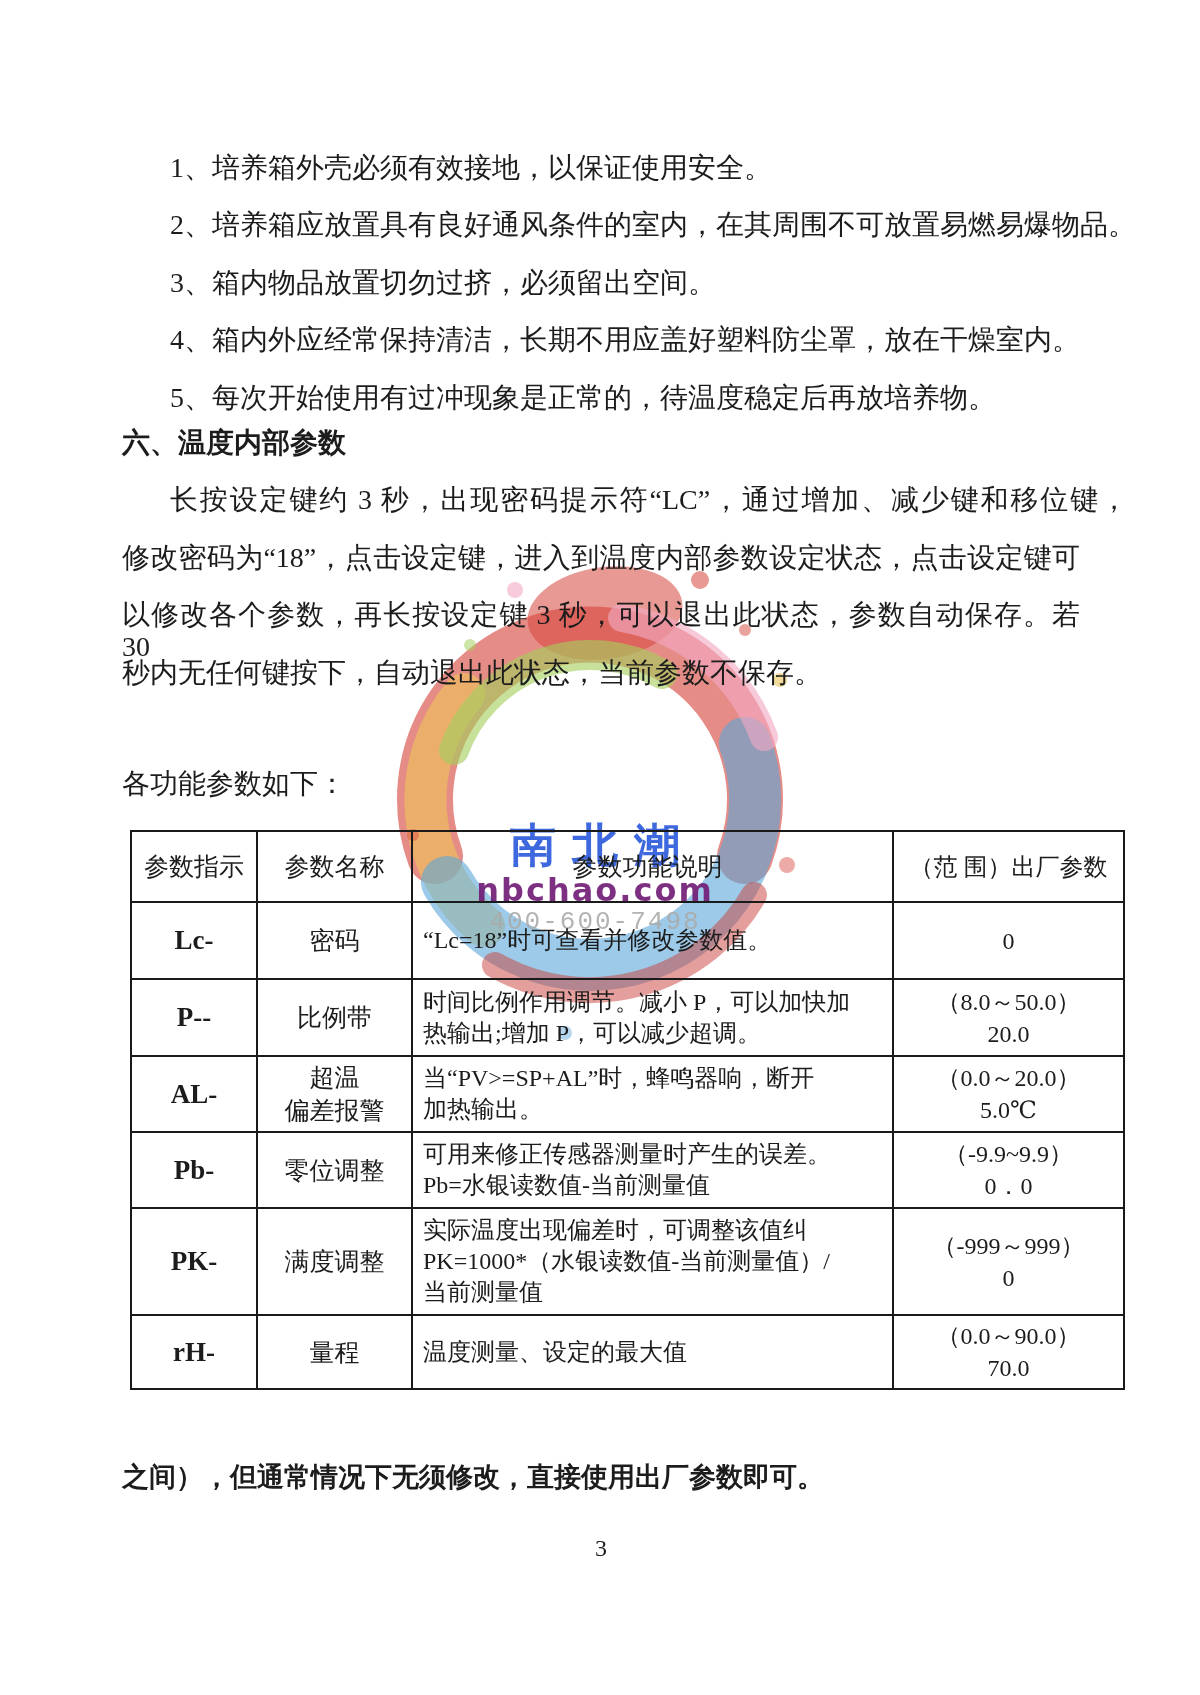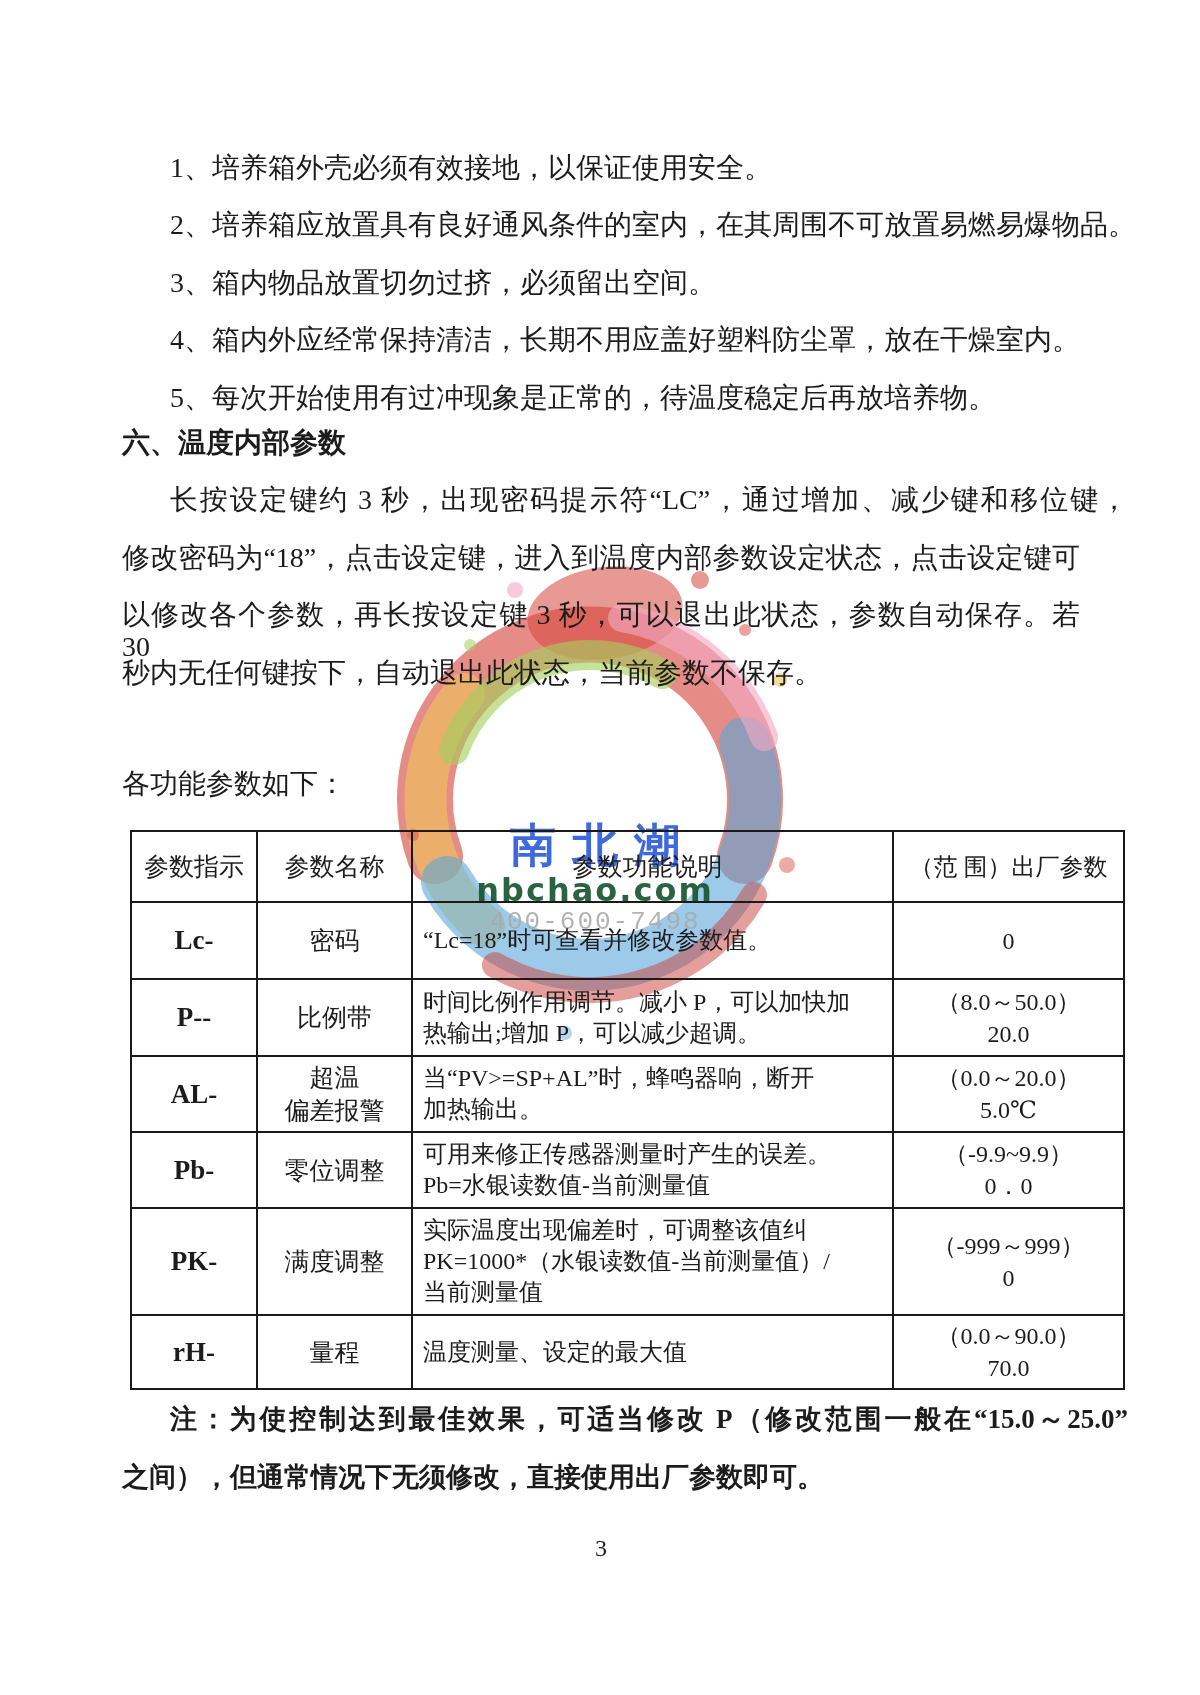--- a/index.html
+++ b/index.html
@@ -47,21 +47,21 @@
   .wm-svg{position:absolute;left:0;top:0;}
   .wm-brand{
     position:absolute;left:0;top:280px;width:100%;
     text-align:center;font-size:46px;font-weight:bold;
     color:#1d4ed8;opacity:.85;letter-spacing:16px;text-indent:16px;
     font-family:"DejaVu Sans","Liberation Sans",sans-serif;
   }
   .wm-domain{
     position:absolute;left:0;top:336px;width:100%;
     text-align:center;font-size:32px;font-weight:bold;
-    color:#14532d;opacity:.9;letter-spacing:2px;
+    color:#701a75;opacity:.9;letter-spacing:2px;
     font-family:"DejaVu Sans","Liberation Sans",sans-serif;
   }
   .wm-phone{
     position:absolute;left:0;top:372px;width:100%;
     text-align:center;font-size:26px;
     color:#ababab;opacity:.9;letter-spacing:2px;
     font-family:Liberation Mono, monospace;
   }
 </style>
 </head>
@@ -160,18 +160,17 @@
         <td class="c-code">rH-</td>
         <td class="c-name">量程</td>
         <td class="c-desc">温度测量、设定的最大值</td>
         <td class="c-range">（0.0～90.0）
 70.0</td>
       </tr>
     </tbody>
       </table>
   </div>
 
-  <div class="abs line indent just note1">注：为使控制达到最佳效果，可适当修改 P（修改范围一般在“15.0～25.0”</div>
   <div class="abs line note2">之间），但通常情况下无须修改，直接使用出厂参数即可。</div>
 
   <div class="abs line pageno">3</div>
 
 </div>
 
 </body></html>

